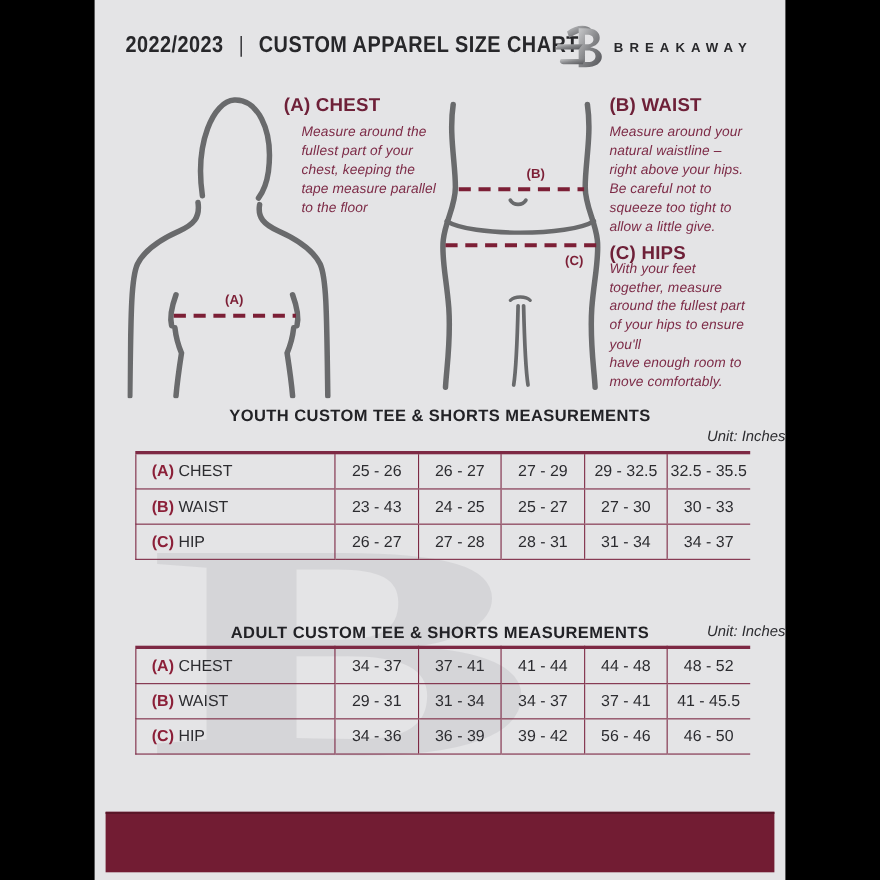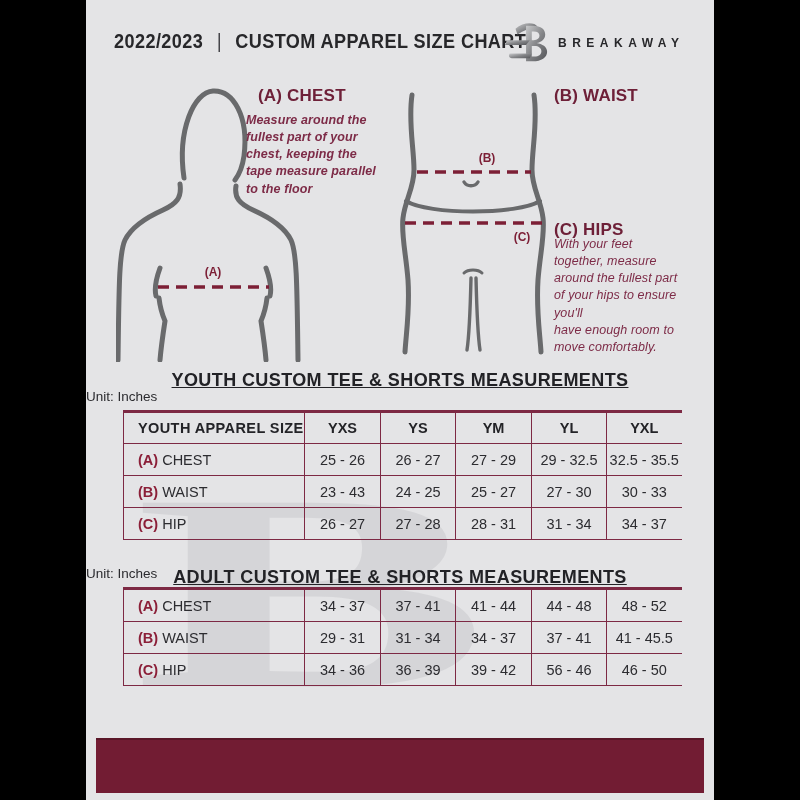--- a/index.html
+++ b/index.html
@@ -16,24 +16,24 @@
   .brand{position:absolute;left:472px;top:36px;font-size:12px;font-weight:700;
          letter-spacing:5.5px;color:#28282b;}
 
   
   .fig{position:absolute;}
   .guide-head{position:absolute;font-size:17px;font-weight:700;color:#6e2038;letter-spacing:.2px;}
   .guide-body{position:absolute;font-size:12.5px;font-style:italic;color:#7d2b47;
               line-height:1.37;white-space:pre-line;letter-spacing:.1px;}
 
   
-  .sec-title{position:absolute;left:0;width:100%;text-align:center;font-size:18px;
-             font-weight:700;color:#222226;letter-spacing:.4px;text-decoration:underline;}
-  .sec-unit{position:absolute;left:0;width:100%;text-align:left;font-size:13.5px;
-            color:#2b2b2f;}
+  .sec-title{position:absolute;left:0;width:100%;text-align:center;font-size:15px;
+             font-weight:700;color:#222226;letter-spacing:.4px;}
+  .sec-unit{position:absolute;left:0;width:100%;text-align:right;font-size:13.5px;
+            font-style:italic;color:#2b2b2f;}
 
   
   table.size{position:absolute;left:37px;width:558px;border-collapse:collapse;table-layout:fixed;
              border-top:3px solid #7d2944;}
   table.size th,table.size td{border-left:1.5px solid #7d2944;border-bottom:1.5px solid #7d2944;
              padding:0;text-align:center;vertical-align:middle;}
   table.size th:last-child,table.size td:last-child{border-right:none;}
   table.size th{font-size:14.5px;font-weight:700;color:#232327;height:30px;}
   table.size td{font-size:14.5px;font-weight:400;color:#2c2c30;height:31px;}
   table.size .lbl-col{text-align:left;padding-left:14px;}
@@ -106,27 +106,33 @@
       </g>
       <g stroke="#7c1f36" stroke-width="3.6" stroke-dasharray="11 7">
         <line x1="29" y1="80" x2="143" y2="80"></line>
         <line x1="17" y1="131" x2="155" y2="131"></line>
       </g>
       <text x="99" y="70" text-anchor="middle" font-size="12" font-weight="700" fill="#7c1f36">(B)</text>
       <text x="134" y="149" text-anchor="middle" font-size="12" font-weight="700" fill="#7c1f36">(C)</text>
     </svg>
 
     <div class="guide-head" style="left:172px;top:86px;">(A) CHEST</div>
-    <div class="guide-body" style="left:160px;top:112px;width:145px;font-weight:bold;">Measure around the
+    <div class="guide-body" style="left:188px;top:112px;width:145px;">Measure around the
 fullest part of your
 chest, keeping the
 tape measure parallel
 to the floor</div>
 
     <div class="guide-head" style="left:468px;top:86px;">(B) WAIST</div>
+    <div class="guide-body" style="left:468px;top:112px;width:155px;">Measure around your
+natural waistline –
+right above your hips.
+Be careful not to
+squeeze too tight to
+allow a little give.</div>
 
     <div class="guide-head" style="left:468px;top:220px;">(C) HIPS</div>
     <div class="guide-body" style="left:468px;top:236px;width:158px;">With your feet
 together, measure
 around the fullest part
 of your hips to ensure
 you'll
 have enough room to
 move comfortably.</div>
 
@@ -136,28 +142,20 @@
     <table class="size youth" style="top:410px;">
       <colgroup>
           <col style="width:181px">
           <col style="width:76px">
           <col style="width:75px">
           <col style="width:76px">
           <col style="width:75px">
           <col style="width:75px">
         </colgroup>
       <tbody>
-          <tr>
-        <th class="lbl-col">YOUTH APPAREL SIZE</th>
-        <th>YXS</th>
-        <th>YS</th>
-        <th>YM</th>
-        <th>YL</th>
-        <th>YXL</th>
-      </tr>
       <tr>
         <td class="lbl-col"><span class="marker">(A)</span> <span>CHEST</span></td>
         <td>25 - 26</td>
         <td>26 - 27</td>
         <td>27 - 29</td>
         <td>29 - 32.5</td>
         <td>32.5 - 35.5</td>
       </tr>
       <tr>
         <td class="lbl-col"><span class="marker">(B)</span> <span>WAIST</span></td>

